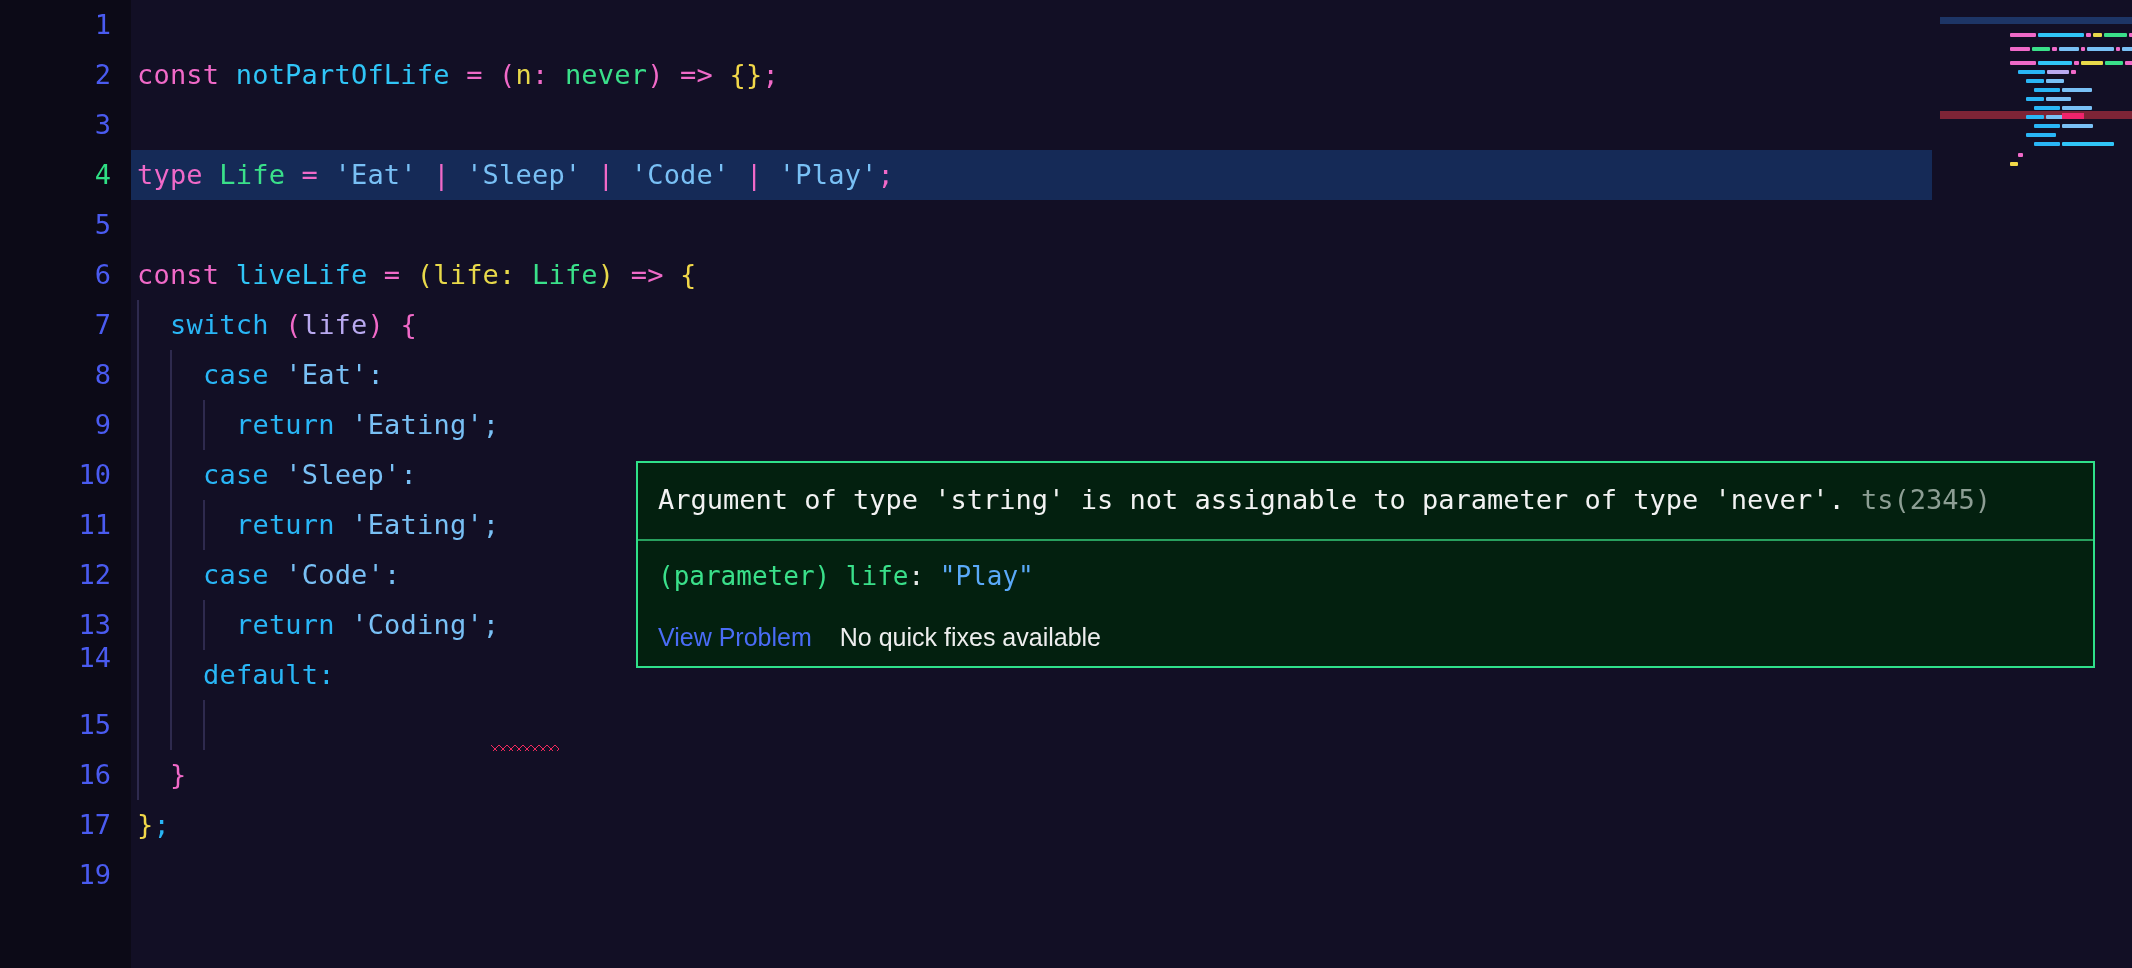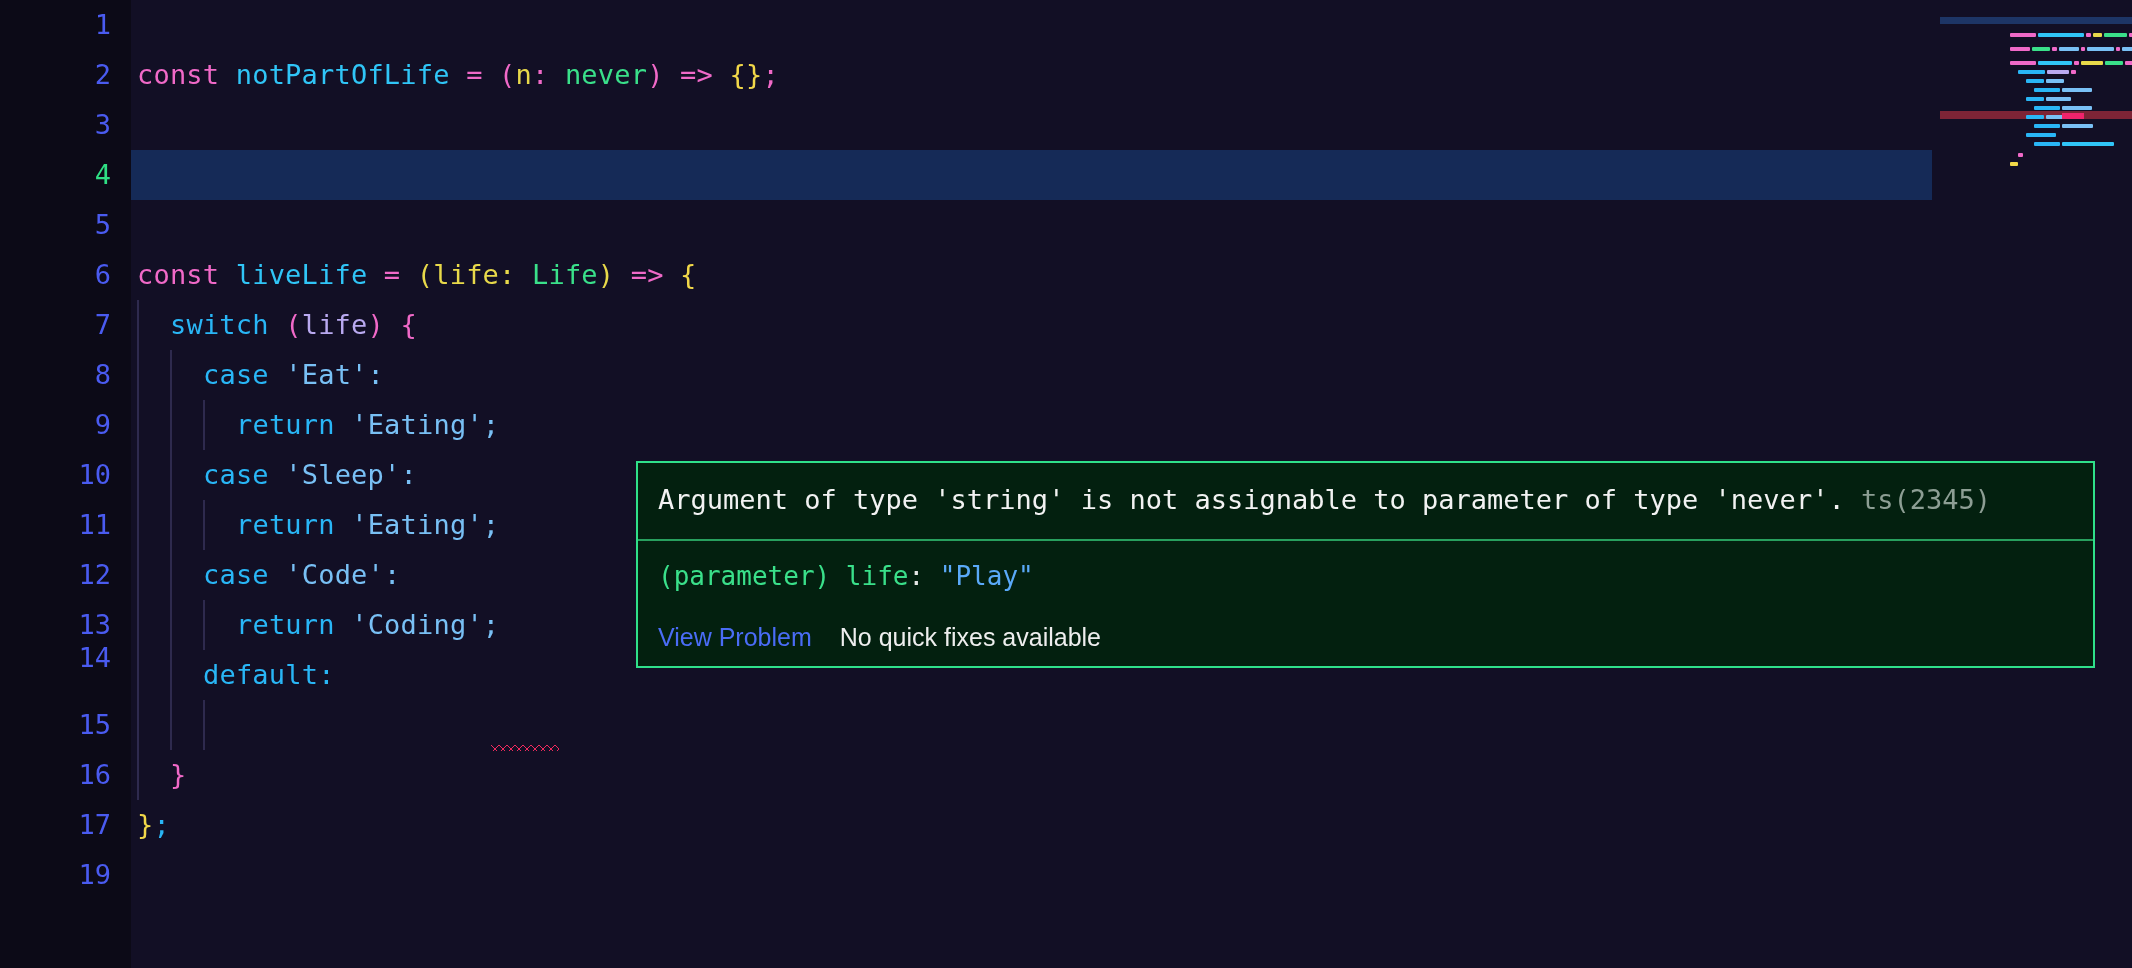--- a/index.html
+++ b/index.html
@@ -225,20 +225,21 @@
     <div class="guide" style="left:72px; top:500px; height:50px;"></div>
     <div class="guide" style="left:72px; top:600px; height:50px;"></div>
     <div class="guide" style="left:72px; top:700px; height:50px;"></div>
 
     <div class="line" style="top:0px; left:6px"></div>
 
     <div class="line" style="top:50px; left:6px"><span class="t-kw">const</span><span class="t-plain"> </span><span class="t-fn">notPartOfLife</span><span class="t-kw"> = </span><span class="t-kw">(</span><span class="t-param">n</span><span class="t-kw">: </span><span class="t-type">never</span><span class="t-kw">)</span><span class="t-kw"> =&gt; </span><span class="t-brace">{}</span><span class="t-kw">;</span></div>
 
     <div class="line" style="top:100px; left:6px"></div>
 
+    <div class="line" style="top:150px; left:6px"><span class="t-kw">type</span><span class="t-type"> Life</span><span class="t-kw"> = </span><span class="t-str">'Eat'</span><span class="t-kw"> | </span><span class="t-str">'Sleep'</span><span class="t-kw"> | </span><span class="t-str">'Code'</span><span class="t-kw"> | </span><span class="t-str">'Play'</span><span class="t-kw">;</span></div>
 
     <div class="line" style="top:200px; left:6px"></div>
 
     <div class="line" style="top:250px; left:6px"><span class="t-kw">const</span><span class="t-fn"> liveLife</span><span class="t-kw"> = </span><span class="t-param">(</span><span class="t-param">life</span><span class="t-param">: </span><span class="t-type">Life</span><span class="t-param">)</span><span class="t-kw"> =&gt; </span><span class="t-brace">{</span></div>
 
     <div class="line" style="top:350px; left:72px"><span class="t-ctrl">case</span><span class="t-str"> 'Eat'</span><span class="t-str">:</span></div>
 
     <div class="line" style="top:300px; left:39px"><span class="t-ctrl">switch</span><span> </span><span class="t-pink">(</span><span class="t-var">life</span><span class="t-pink">)</span><span class="t-pink"> {</span></div>
 
     <div class="line" style="top:400px; left:105px"><span class="t-ctrl">return</span><span class="t-str"> 'Eating'</span><span class="t-str">;</span></div>

